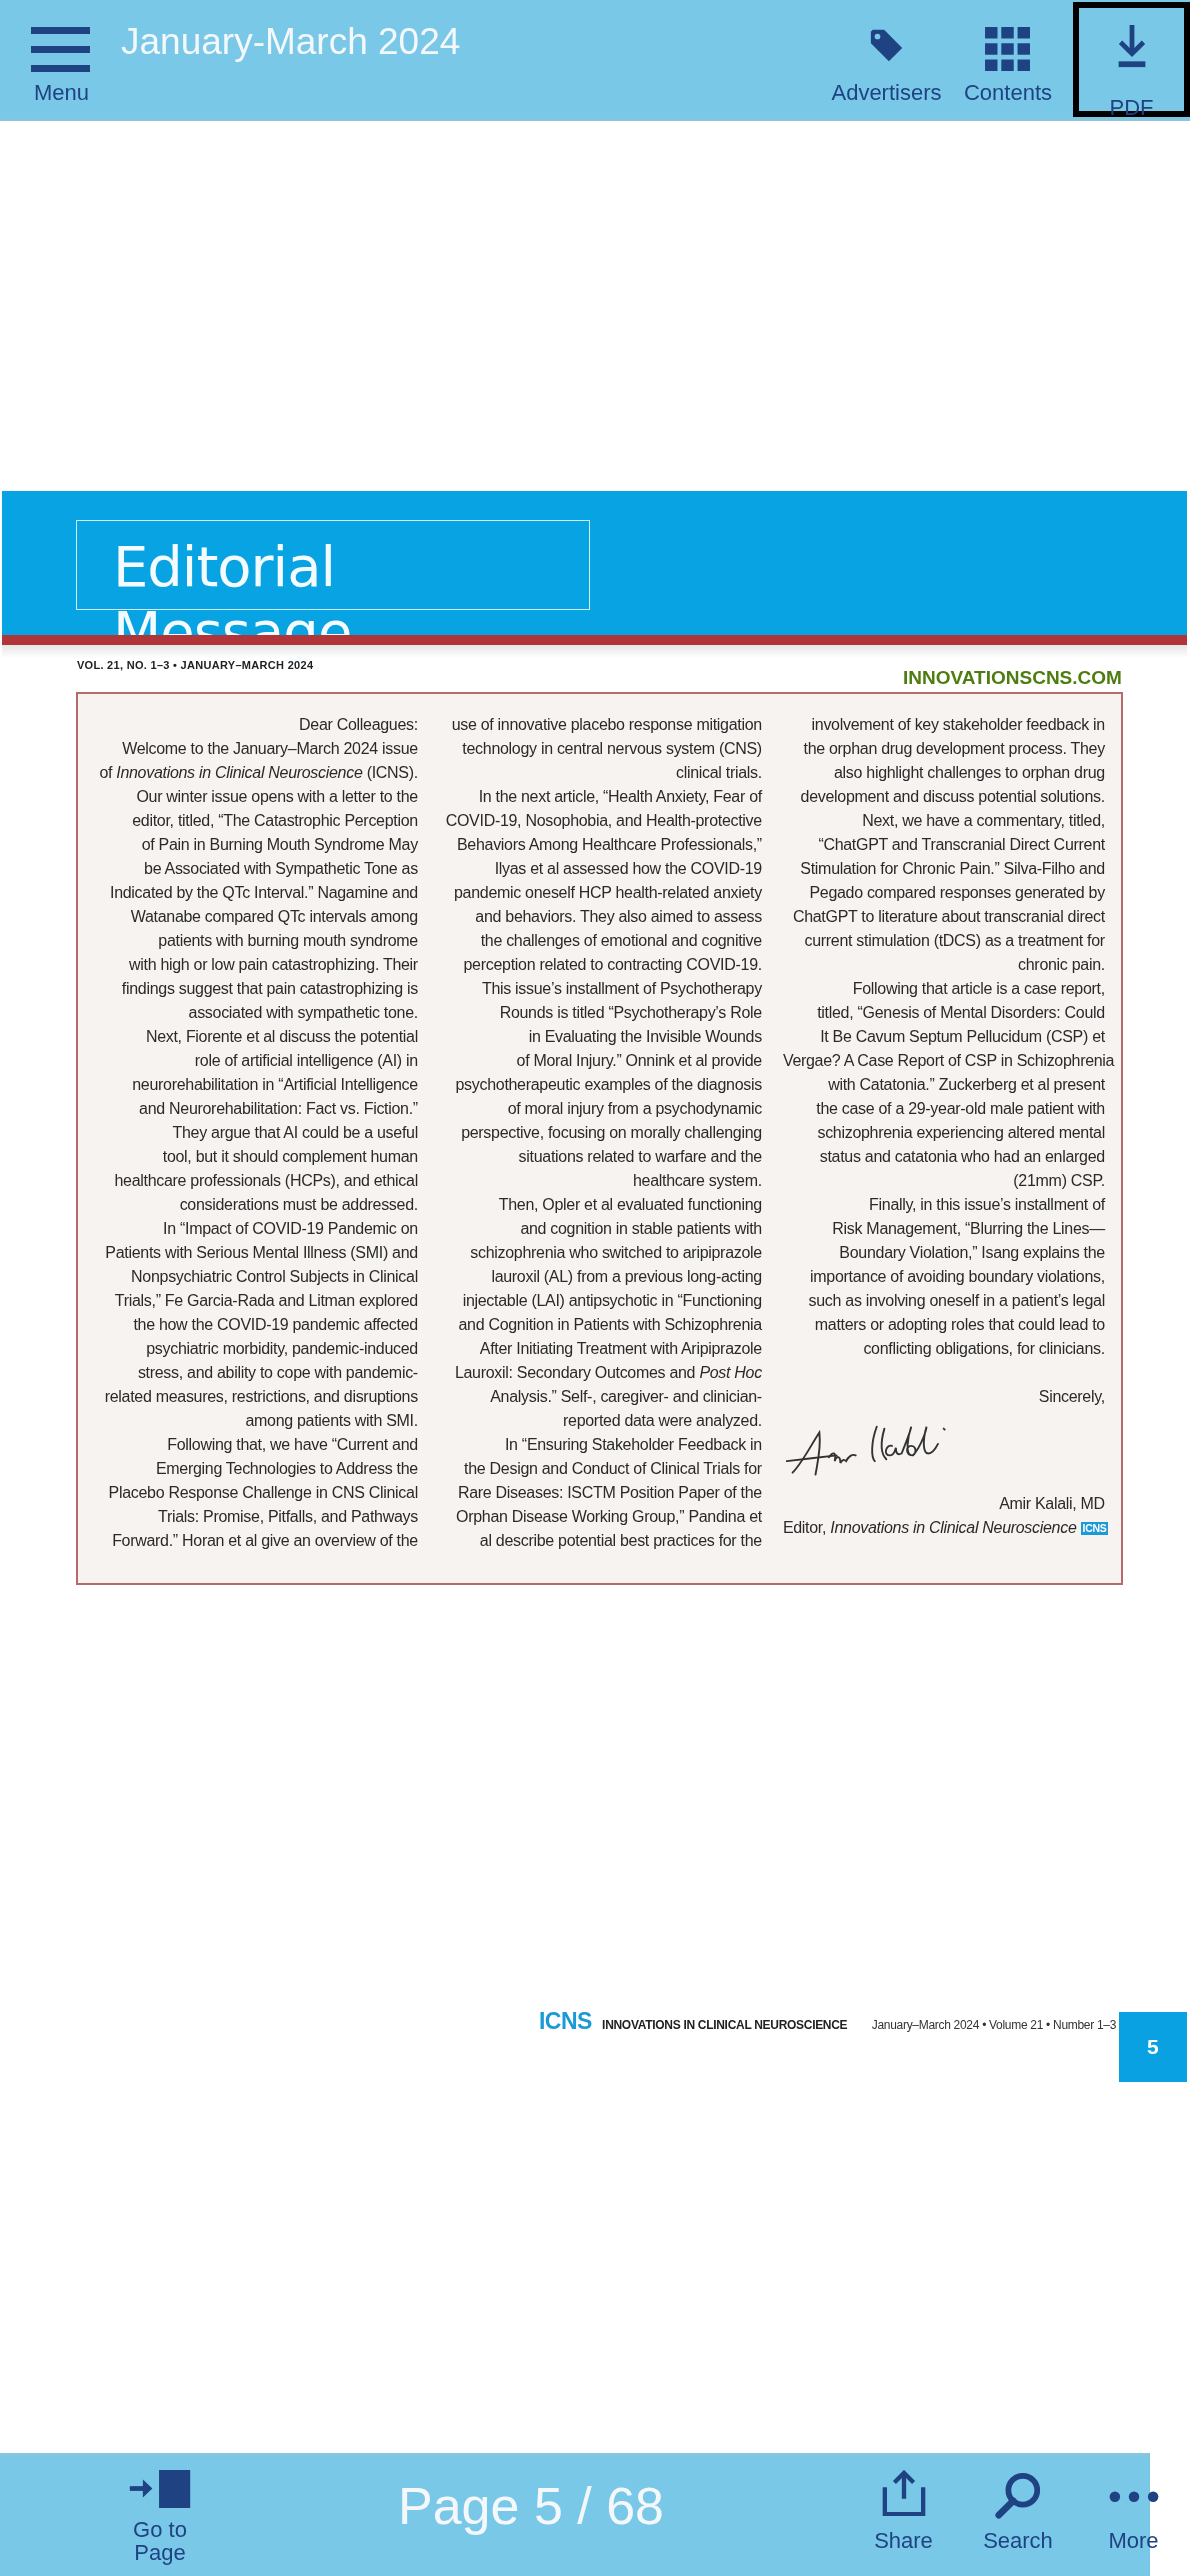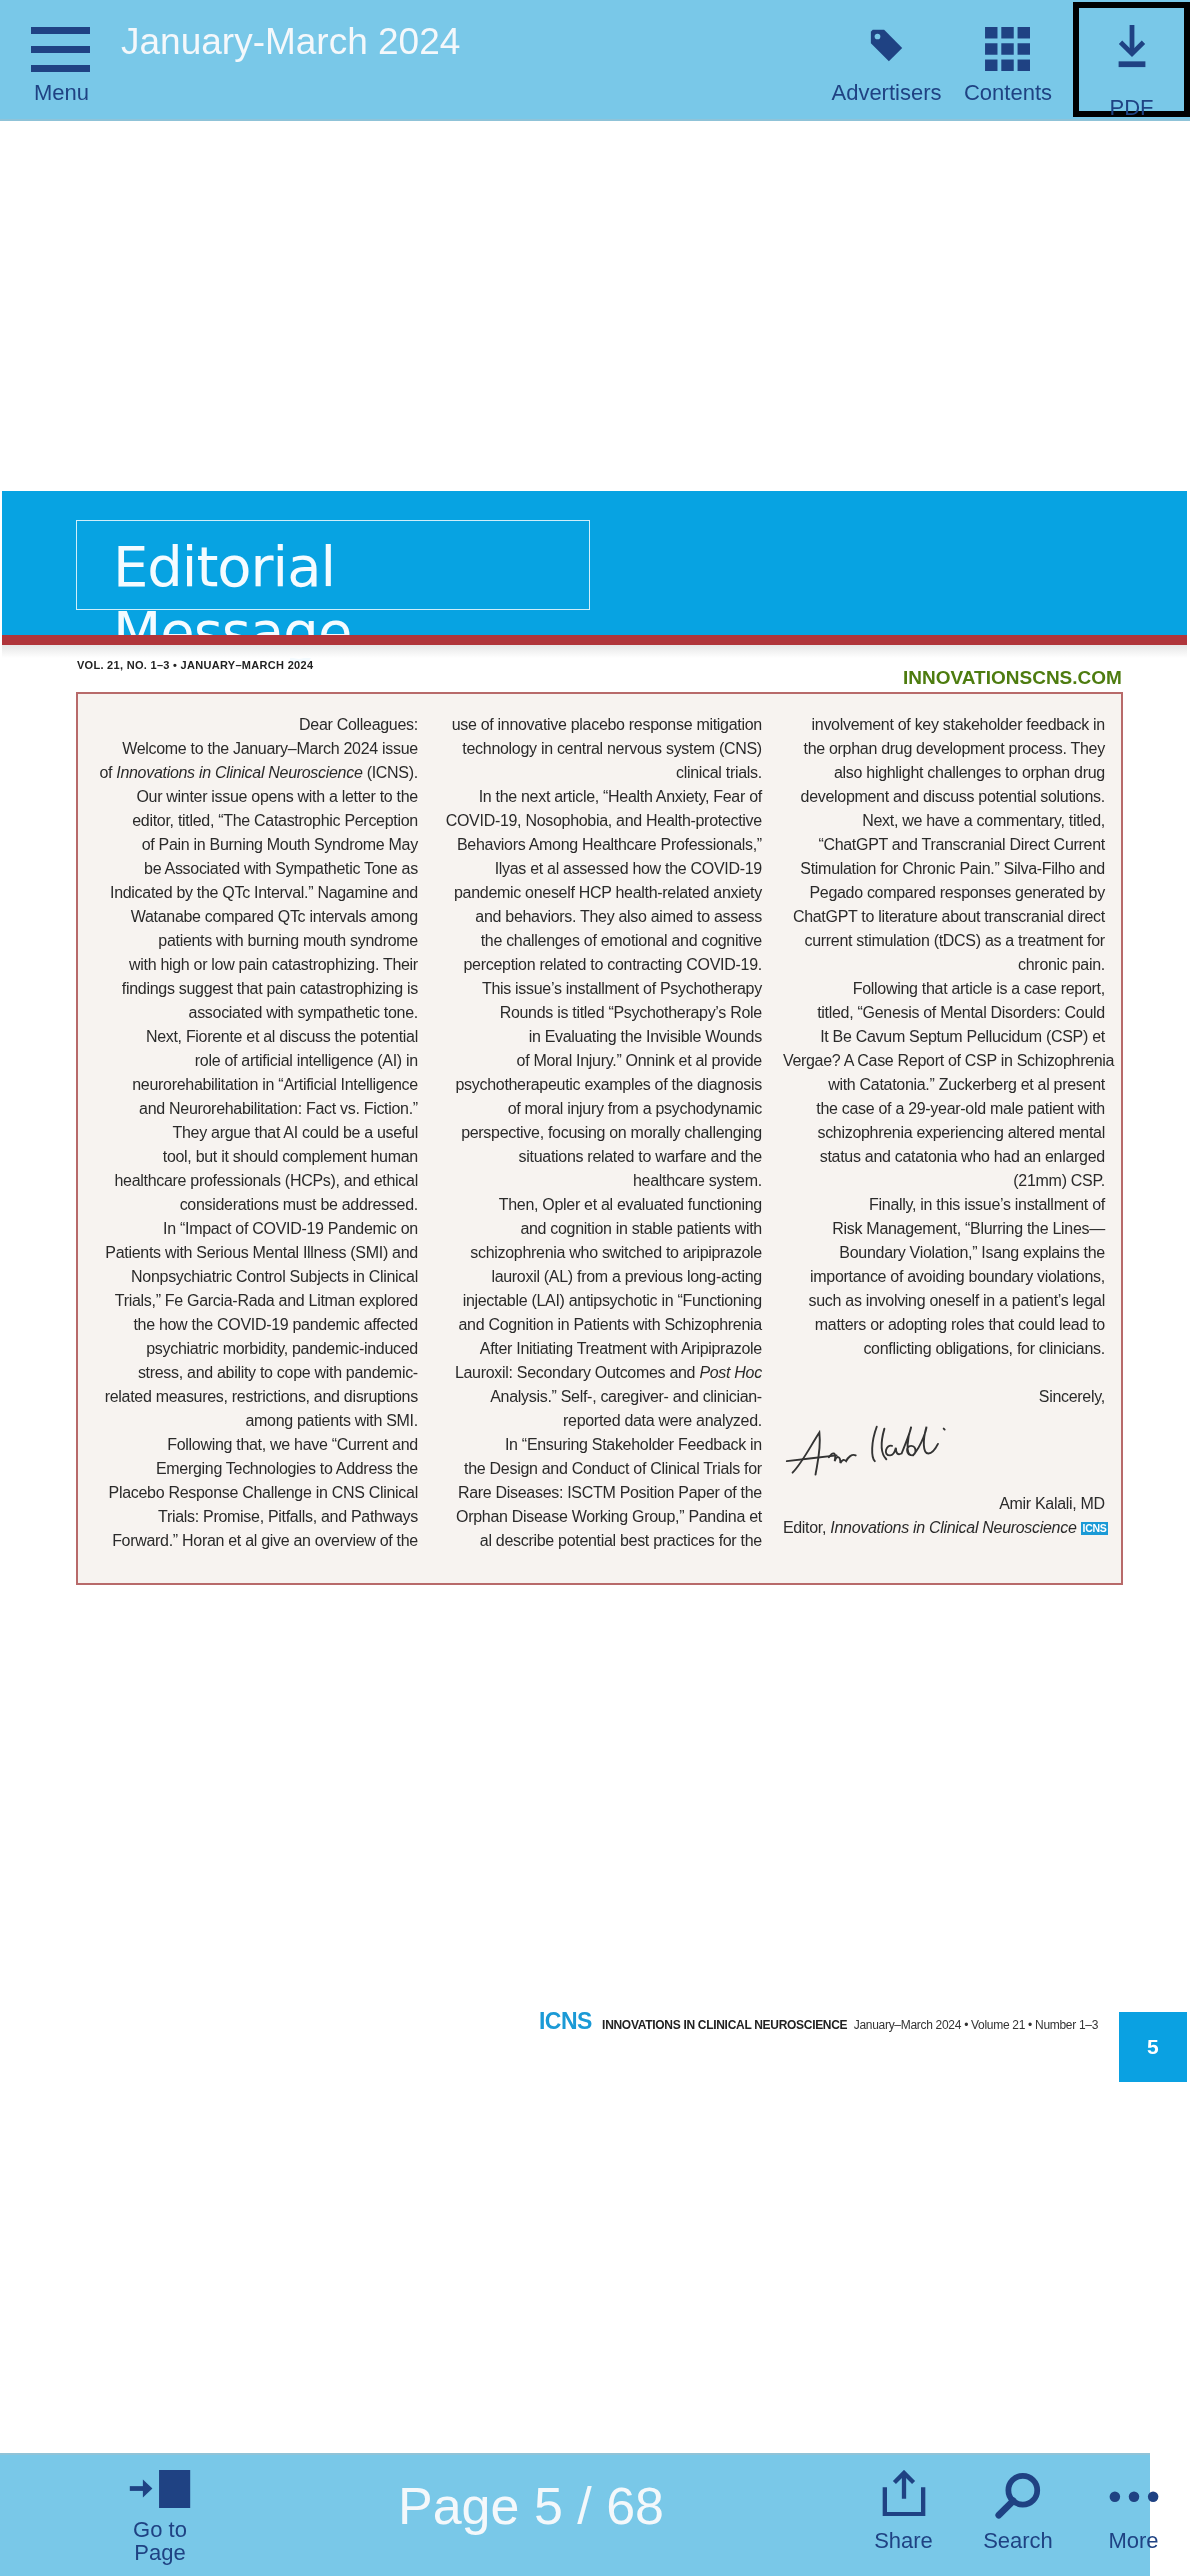--- a/index.html
+++ b/index.html
@@ -100,21 +100,21 @@
       display: inline-block; background: #1b9ad6; color: #fff;
       font-size: 10.5px; font-weight: bold; padding: 0 1.9px; line-height: 13.4px;
       vertical-align: 1px;
     }
     .footer-line {
       position: absolute; left: 537px; top: 1517px; white-space: nowrap;
       font-family: "Liberation Sans", sans-serif;
     }
     .footer-icns { font-size: 23px; font-weight: bold; color: #1b9ad6; letter-spacing: -0.5px; }
     .footer-journal { font-size: 12px; font-weight: bold; color: #222; margin-left: 5.8px; letter-spacing: -0.3px; }
-    .footer-issue { font-size: 12px; color: #333; margin-left: 2px; letter-spacing: -0.3px; }
+    .footer-issue { font-size: 12px; color: #333; margin-left: 20px; letter-spacing: -0.3px; }
     .page-num-box {
       position: absolute; left: 1117px; top: 1521px; width: 68px; height: 70px;
       background: #0aa1e2; color: #fff; font-size: 21px; font-weight: bold;
       text-align: center; line-height: 70px;
       font-family: "Liberation Sans", sans-serif;
     }
 
     
     .bottombar {
       position: absolute; left: 0; top: 2453px; width: 1150px; height: 123px;

